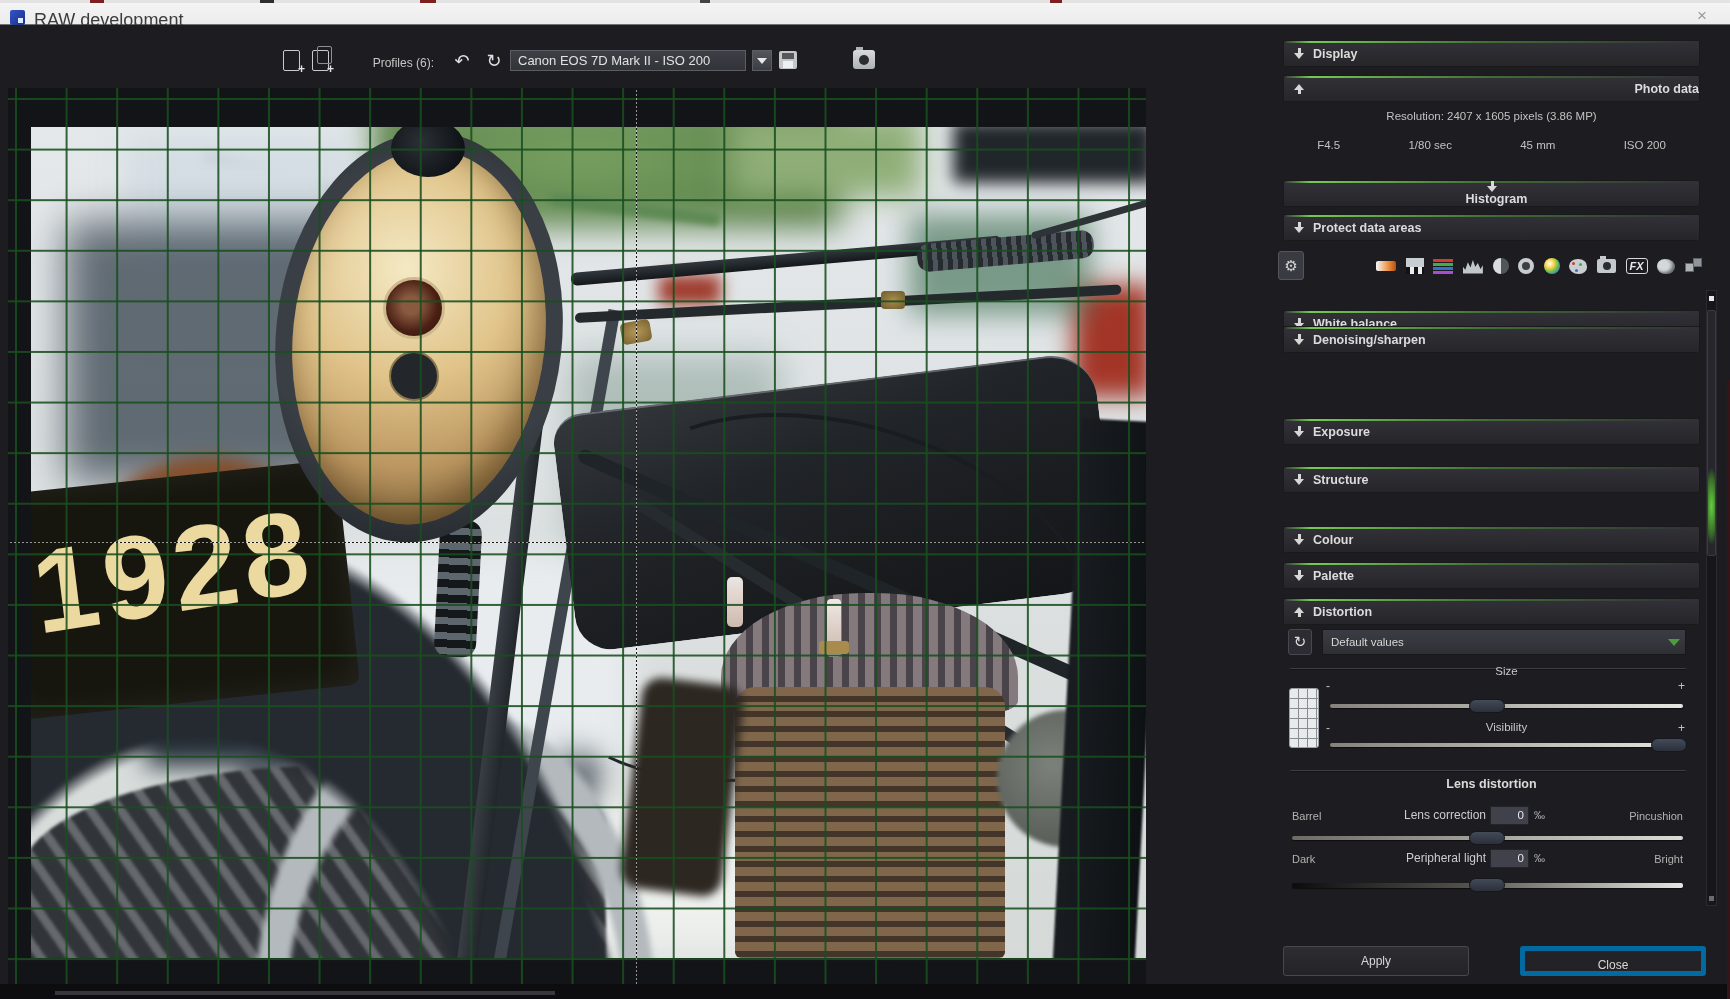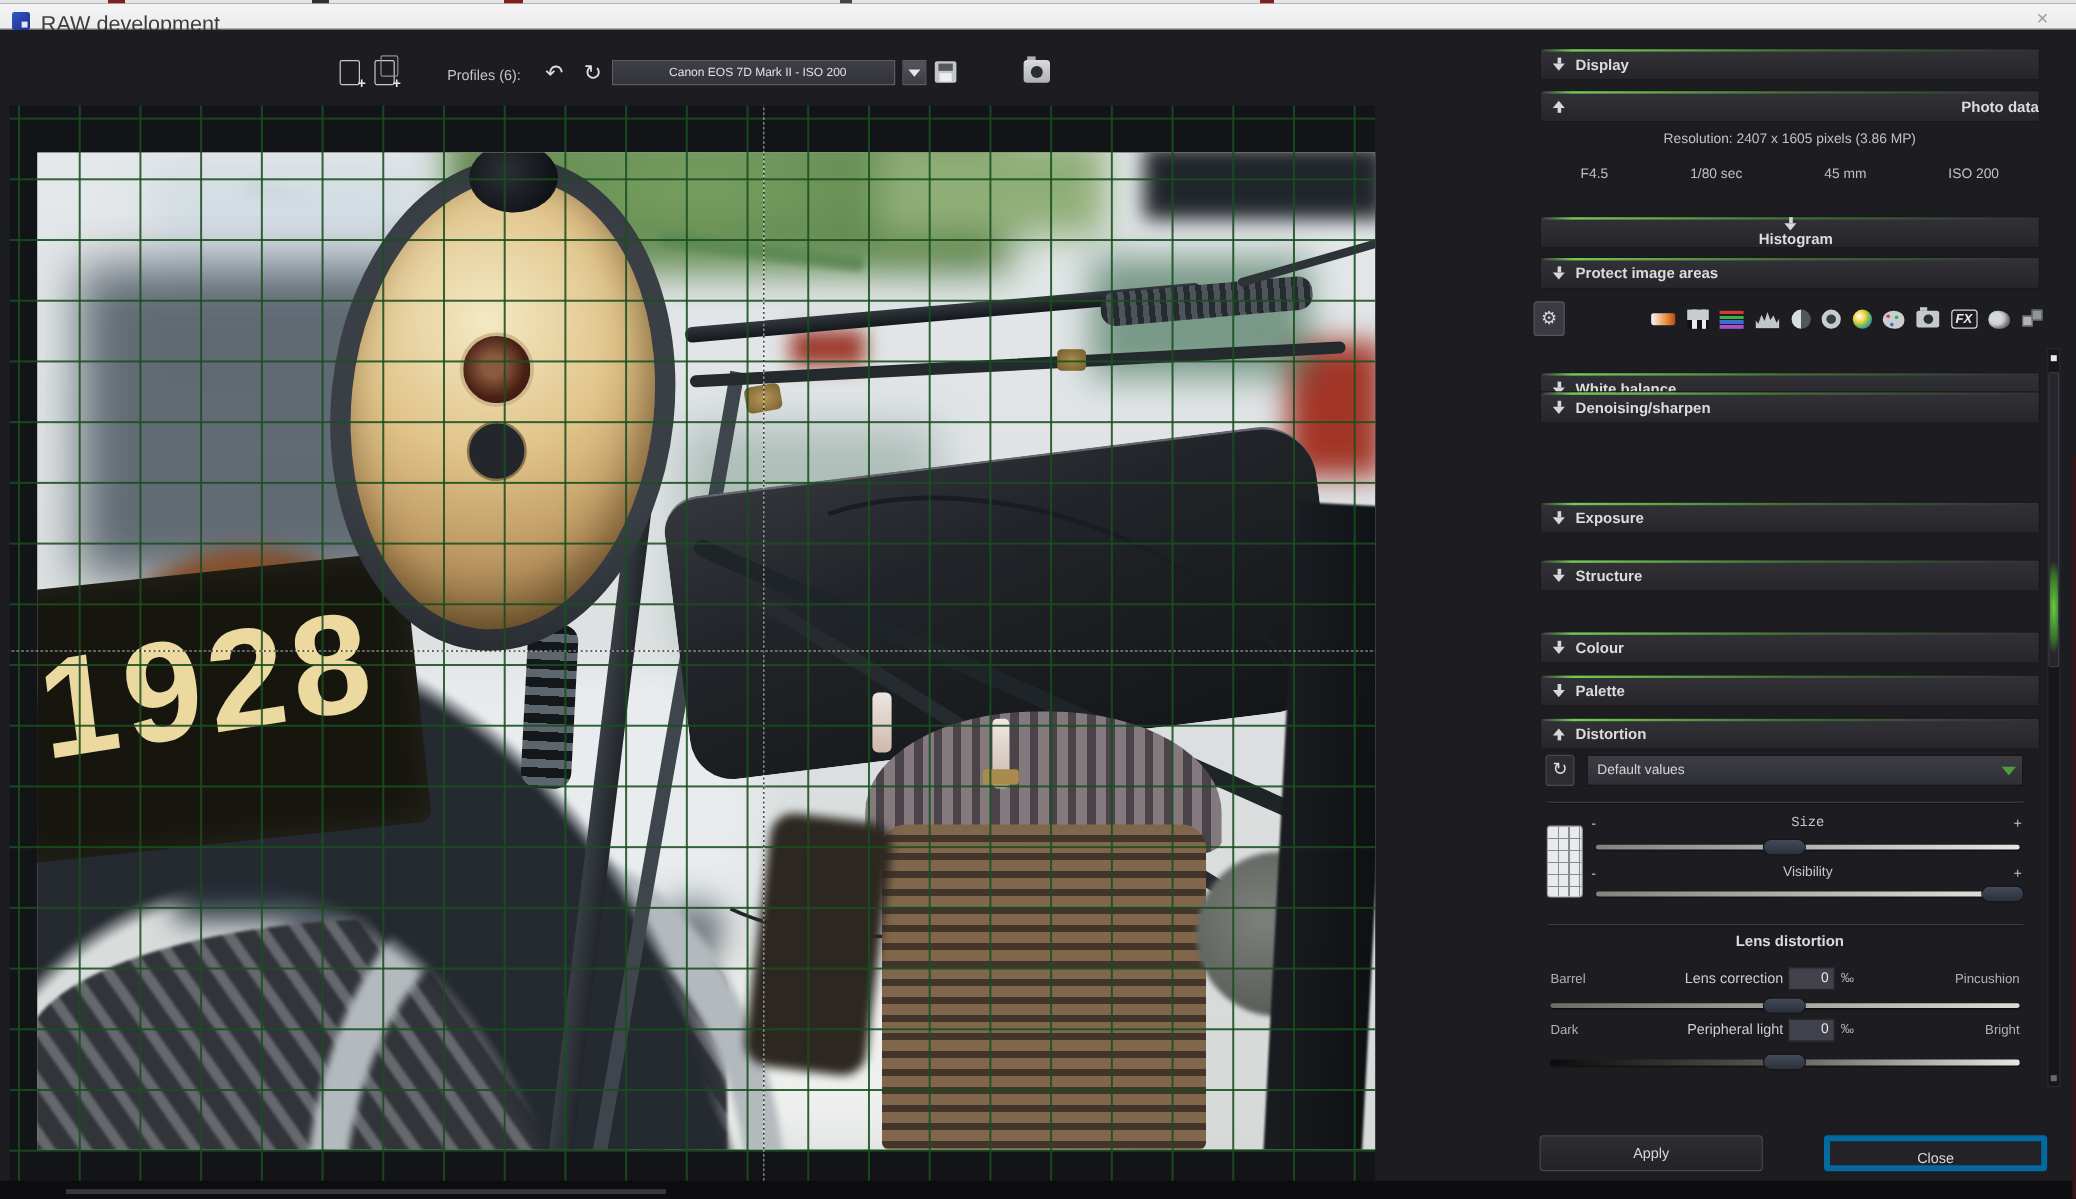--- a/index.html
+++ b/index.html
@@ -17,21 +17,21 @@
   .bodybg{left:0;top:25px;width:1730px;height:974px;background:#1d1d21;}
   
   .pagebtn{top:50px;width:15px;height:19px;border:1.5px solid #c9c9cc;border-radius:2px;}
   .pagebtn::after{content:"+";position:absolute;right:-6px;bottom:-6px;color:#e3e3e3;font-size:12px;font-weight:bold;}
   .tb-add1{left:283px;}
   .tb-add2{left:312px;}
   .tb-add2::before{content:"";position:absolute;left:4px;top:-5px;width:13px;height:16px;border:1.5px solid #8e8e95;border-radius:2px;}
   .tb-profiles{left:336px;top:56px;width:98px;text-align:right;font-size:12px;color:#c6c6c6;}
   .tb-undo,.tb-redo{top:49px;width:24px;height:24px;text-align:center;font-size:18px;line-height:24px;color:#dfdfdf;}
   .tb-undo{left:450px;} .tb-redo{left:482px;}
-  .tb-select{left:510px;top:50px;width:236px;height:21px;background:linear-gradient(#3e3e46,#33333a);border:1px solid #5c5c64;box-sizing:border-box;color:#e2e2e2;font-size:10px;line-height:19px;padding-left:7px;text-align:center;}
+  .tb-select{left:510px;top:50px;width:236px;height:21px;background:linear-gradient(#3e3e46,#33333a);border:1px solid #5c5c64;box-sizing:border-box;color:#e2e2e2;font-size:13px;line-height:19px;padding-left:7px;}
   .tb-selbtn{left:752px;top:50px;width:20px;height:21px;background:linear-gradient(#55555e,#3c3c44);border:1px solid #5c5c64;box-sizing:border-box;}
   .tb-selbtn::after{content:"";position:absolute;left:4px;top:7px;border-left:5px solid transparent;border-right:5px solid transparent;border-top:6px solid #e8e8e8;}
   .tb-save{left:779px;top:51px;width:18px;height:18px;background:#c4c6c9;border-radius:2px;}
   .tb-save::before{content:"";position:absolute;left:3px;top:2px;right:3px;height:6px;background:#55585c;}
   .tb-save::after{content:"";position:absolute;left:4px;bottom:1px;right:4px;height:7px;background:#eceff1;}
   .tb-camera{left:853px;top:50px;width:22px;height:19px;background:linear-gradient(#d9dbde,#aeb1b5);border-radius:3px;}
   .tb-camera::before{content:"";position:absolute;left:3px;top:-3px;width:7px;height:3px;background:#aeb1b5;}
   .tb-camera::after{content:"";position:absolute;left:6px;top:5px;width:10px;height:10px;border-radius:50%;background:#2b2d30;}
   
   .canvas{left:8px;top:88px;width:1138px;height:896px;background:#131417;}
@@ -128,21 +128,21 @@
   .dst-refresh{left:1288px;top:629px;width:24px;height:26px;background:#2c2c32;border:1px solid #47474f;border-radius:3px;box-sizing:border-box;color:#dcdcdc;font-size:15px;text-align:center;line-height:24px;}
   .dst-select{left:1322px;top:629px;width:364px;height:26px;background:linear-gradient(#3c3c44,#2f2f36);border:1px solid #17171a;box-sizing:border-box;color:#d6d6d6;font-size:11.5px;line-height:24px;padding-left:8px;}
   .dst-selarrow{left:1664px;top:630px;width:21px;height:24px;}
   .dst-selarrow::after{content:"";position:absolute;left:4px;top:9px;border-left:6px solid transparent;border-right:6px solid transparent;border-top:7px solid #4f9c3f;}
   .sep{left:1290px;width:396px;height:1px;background:#3d3d44;box-shadow:0 1px 0 #141417;}
   .sep1{top:668px;} .sep2{top:770px;}
   .dst-gridicon{left:1289px;top:688px;width:30px;height:60px;border:1px solid #9aa0a5;border-radius:3px;box-sizing:border-box;background-color:#e8eaec;
     background-image:repeating-linear-gradient(to bottom,transparent 0 9px,#868b90 9px 10px),repeating-linear-gradient(to right,transparent 0 8px,#868b90 8px 9px);}
   .mm{font-size:12px;color:#c2c2c2;}
   .sl-label{left:1330px;width:353px;text-align:center;font-size:11.5px;color:#c8c8c8;}
-  .size-minus{left:1326px;top:679px;} .size-plus{left:1678px;top:679px;} .size-label{top:679px;font-family:Liberation Mono, monospace;}
+  .size-minus{left:1326px;top:679px;} .size-plus{left:1678px;top:679px;} .size-label{top:665px;}
   .vis-minus{left:1326px;top:721px;} .vis-plus{left:1678px;top:721px;} .vis-label{top:721px;}
   .track{height:4px;border-radius:2px;background:linear-gradient(to right,#85827d,#e8e6e2);box-shadow:0 1px 1px rgba(0,0,0,.55);}
   .size-track{left:1330px;top:704px;width:353px;}
   .vis-track{left:1330px;top:743px;width:353px;}
   .handle{width:36px;height:14px;background:linear-gradient(#434b59,#2b303a);border:1px solid #14171d;border-radius:7px;box-sizing:border-box;}
   .size-handle{left:1469px;top:699px;}
   .vis-handle{left:1651px;top:738px;}
   .lens-title{left:1283px;top:777px;width:417px;text-align:center;font-size:12.5px;font-weight:bold;color:#dadada;}
   .edge-label{font-size:11px;color:#b2b2b2;}
   .lc-barrel{left:1292px;top:810px;} .lc-pinc{left:1612px;top:810px;width:71px;text-align:right;}
@@ -269,21 +269,21 @@
     <span>ISO 200</span>
   </div>
 
   <div class="abs hd sb-histogram">
     <span class="arrow down"></span>
     <span class="hd-label">Histogram</span>
   </div>
 
   <div class="abs hd sb-protect">
     <span class="arrow down"></span>
-    <span class="hd-label">Protect image areas</span>
+    <span class="hd-label">Protect data areas</span>
   </div>
 
   <div class="abs gearbox">⚙</div>
   <div class="abs iconrow">
     <span class="ic ic-wb"></span>
     <span class="ic ic-dn"></span>
     <span class="ic ic-cb"></span>
     <span class="ic ic-ex"></span>
     <span class="ic ic-st"></span>
     <span class="ic ic-cf"></span>

